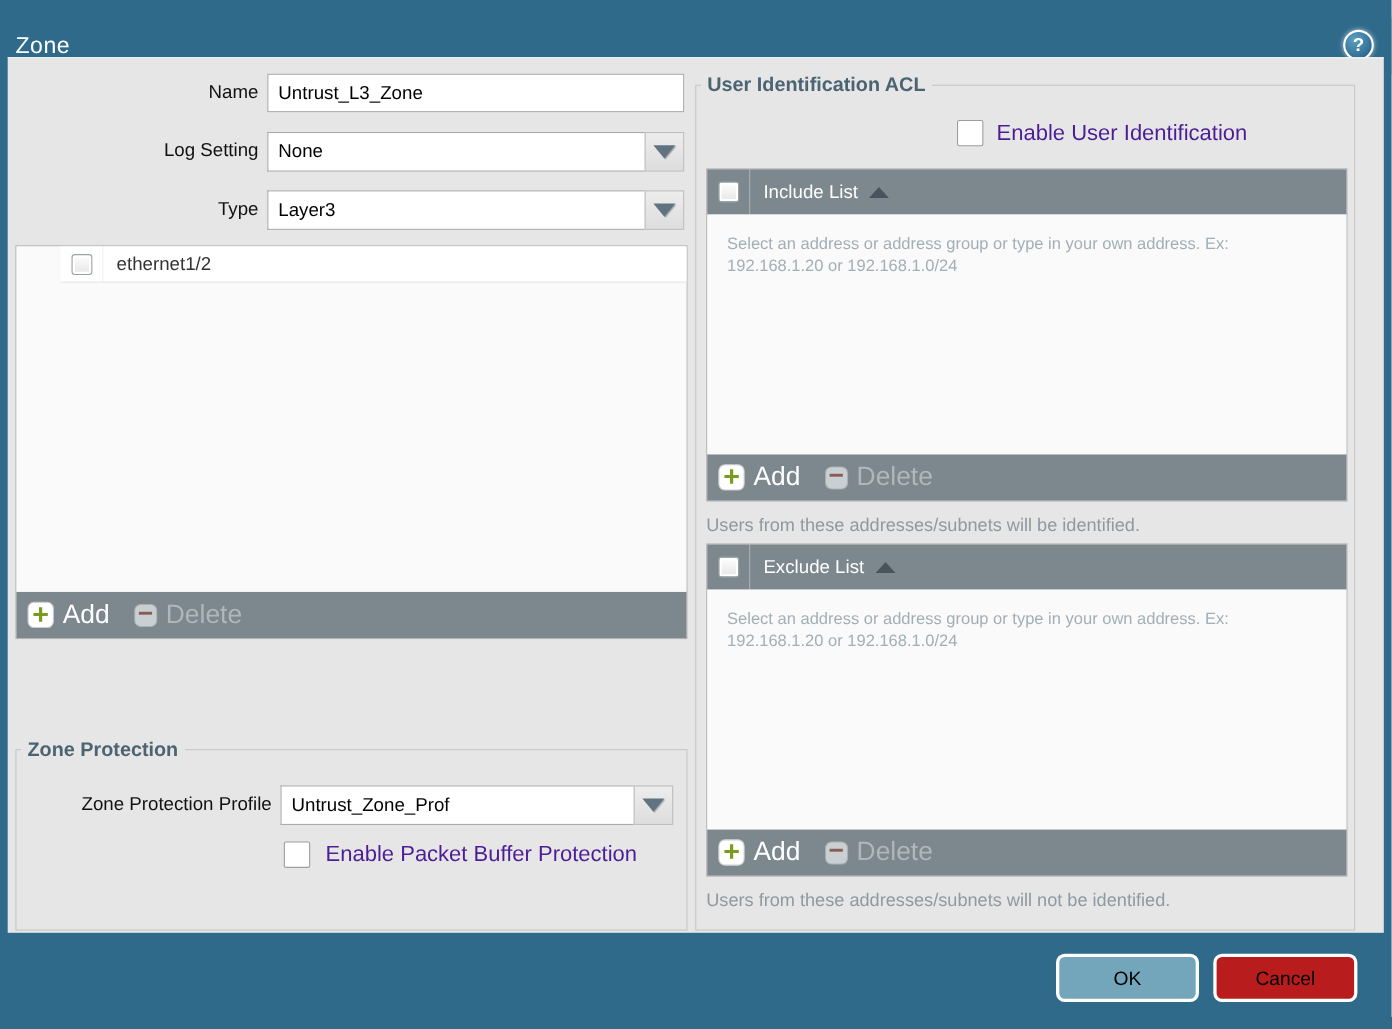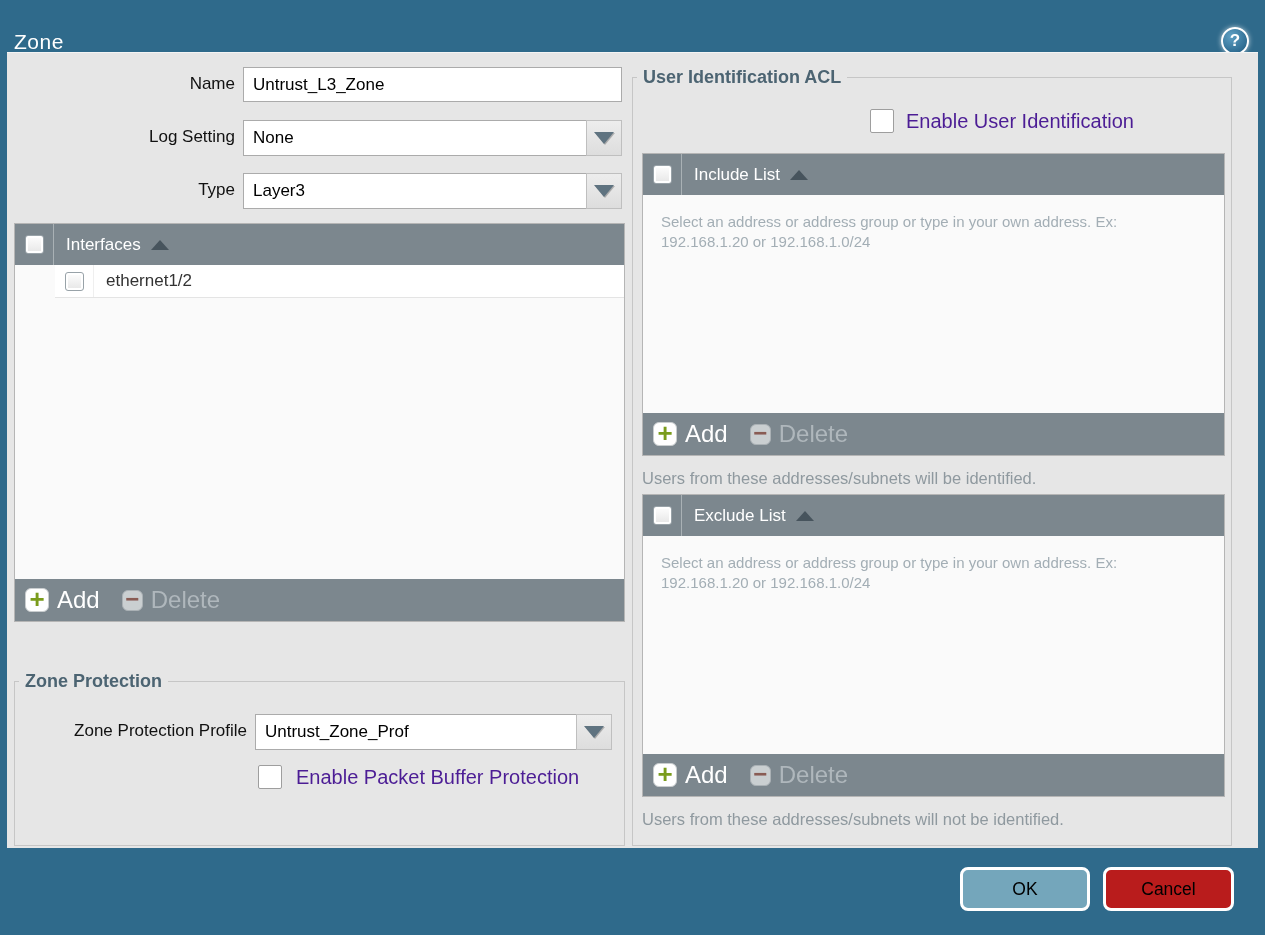--- a/index.html
+++ b/index.html
@@ -99,27 +99,20 @@
 
     <div class="flabel" style="top:127px;">Type</div>
     <div class="combo" style="left:236px; top:120px; width:379px; height:36px;">
       <div class="cfield">Layer3</div>
       <div class="cbtn">
         <div class="arrow-down"></div>
       </div>
     </div>
 
     <div class="panel" style="left:7px; top:170px; width:611px;">
-      <div class="phead">
-        <div class="cbwrap">
-          <div class="cb-dim"></div>
-        </div>
-        <span class="htext">Interfaces</span>
-        <div class="sort-up"></div>
-      </div>
       <div class="pbody" style="height:314px;padding-left:40px;">
         <div class="prow">
           <div class="cbwrap">
             <div class="cb-dim"></div>
           </div>
           <span class="rtext">ethernet1/2</span>
         </div>
       </div>
       <div class="pfoot">
         <div class="actbtn">

